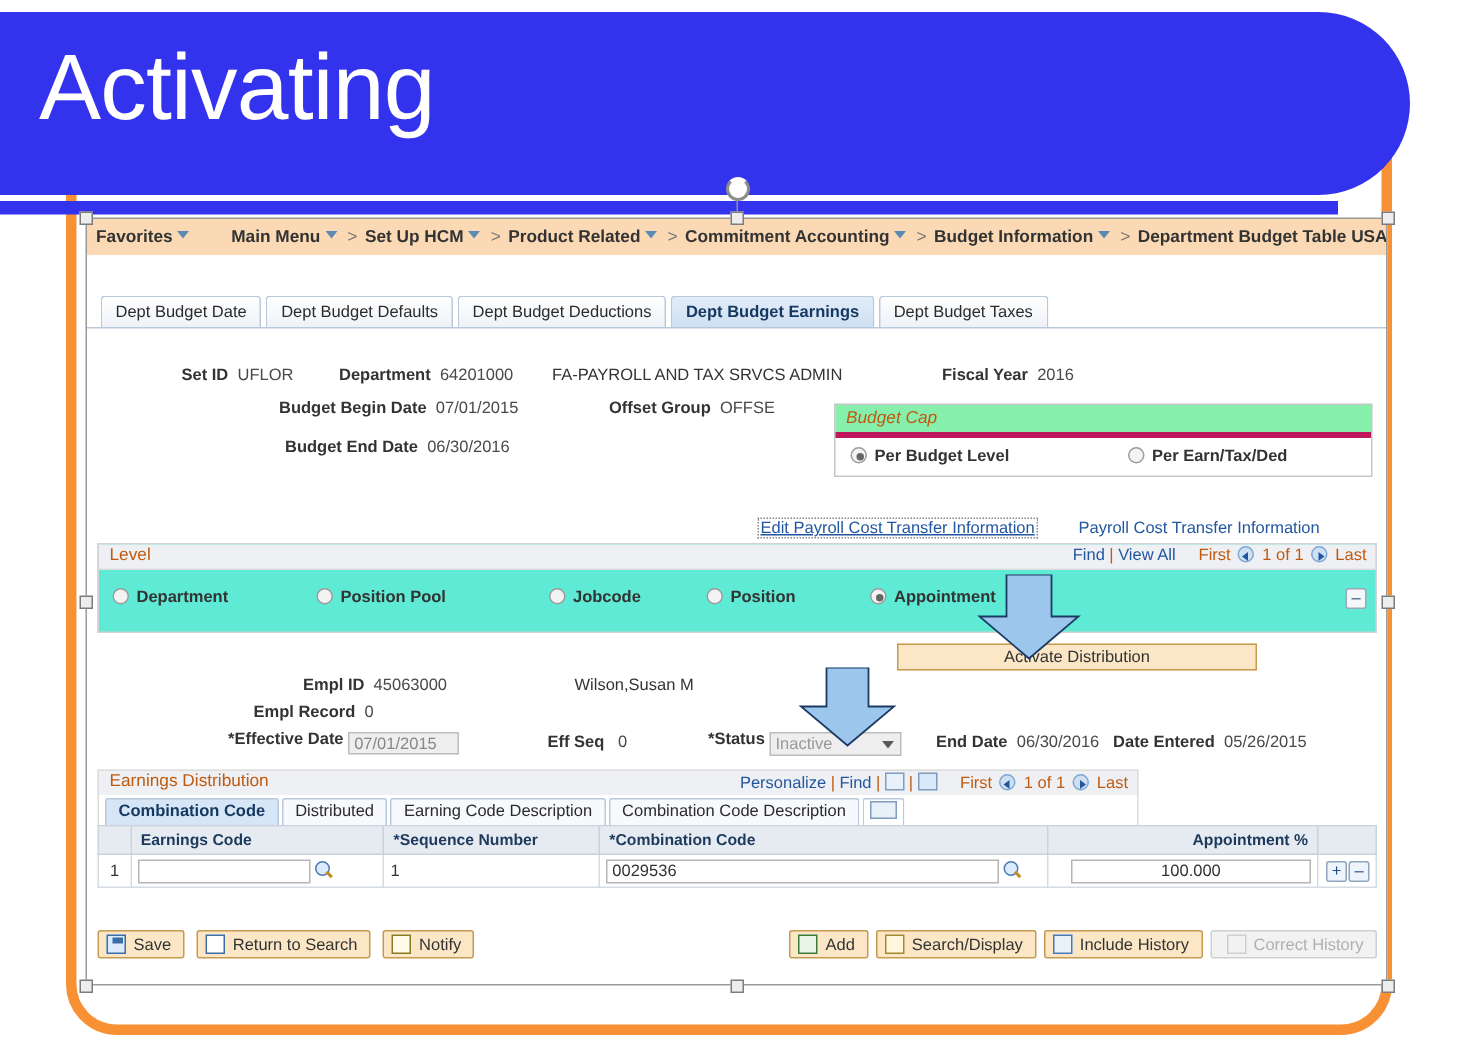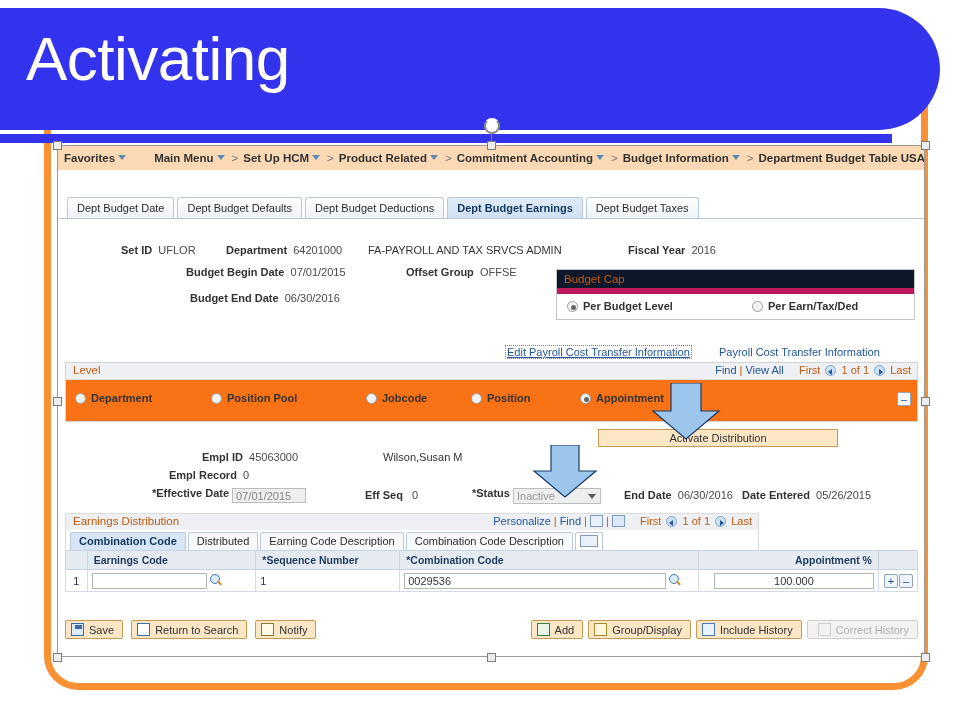--- a/index.html
+++ b/index.html
@@ -114,22 +114,22 @@
   .fld { position:absolute; white-space:nowrap; font-size:11px; }
   .lbl { font-weight:bold; color:#333; }
   .val { color:#4a4a4a; }
 
   
   #budget-cap {
     position:absolute; left:498px; top:123px; width:359px;
     border:1px solid #c6c6c6; background:#ffffff;
   }
   #budget-cap .bc-hdr {
-    background:#0f172a; border-bottom:6px solid #be185d;
-    color:#C05A10; font-size:11.5px; padding:3px 7px;
+    background:#86efac; border-bottom:4px solid #be185d;
+    color:#C05A10; font-size:11.5px; padding:3px 7px;font-style:italic;
   }
   #budget-cap .bc-body { padding:6px 10px 7px 10px; display:flex; }
   .radio {
     display:inline-block; width:11px; height:11px; border-radius:50%;
     border:1px solid #9b9b9b; background:#f3f3f3;
     vertical-align:-2px; margin-right:5px; position:relative;
   }
   .radio.on::after {
     content:''; position:absolute; left:2.5px; top:2.5px;
     width:5px; height:5px; border-radius:50%; background:#666;
@@ -142,21 +142,21 @@
   #edit-pct-link {
     position:absolute; left:448px; top:0;
     color:#2257a0; text-decoration:underline;
     outline:1px dotted #888; padding:0 1px;
   }
   #pct-link { position:absolute; left:661px; top:0; color:#2257a0; }
 
   
   #level-box {
     position:absolute; left:7px; top:216px; width:853px; height:60px;
-    border:1px solid #d3d3d3; background:#f97316;
+    border:1px solid #d3d3d3; background:#5eead4;
   }
   #level-hdr {
     height:17px; background:#eef0f3; border-bottom:1px solid #dcdcdc;
     color:#C05A10; font-size:11.5px; padding:1px 7px;
     position:relative;
   }
   #level-nav {
     position:absolute; right:6px; top:1px; font-size:11px; white-space:nowrap;
   }
   .sep { color:#C05A10; margin:0 3px; }
@@ -521,21 +521,21 @@
         <span class="tb-ico ico-notify"></span>
           <span>Notify</span>
       </span>
       <span class="right">
         <span class="tbtn">
           <span class="tb-ico ico-add"></span>
             <span>Add</span>
         </span>
         <span class="tbtn">
           <span class="tb-ico ico-pencil"></span>
-            <span>Group/Display</span>
+            <span>Search/Display</span>
         </span>
         <span class="tbtn">
           <span class="tb-ico ico-hist"></span>
             <span>Include History</span>
         </span>
         <span class="tbtn disabled" style="margin-right:0;padding-left:10px;">
           <span class="tb-ico ico-corr"></span>
             <span>Correct History</span>
         </span>
       </span>

